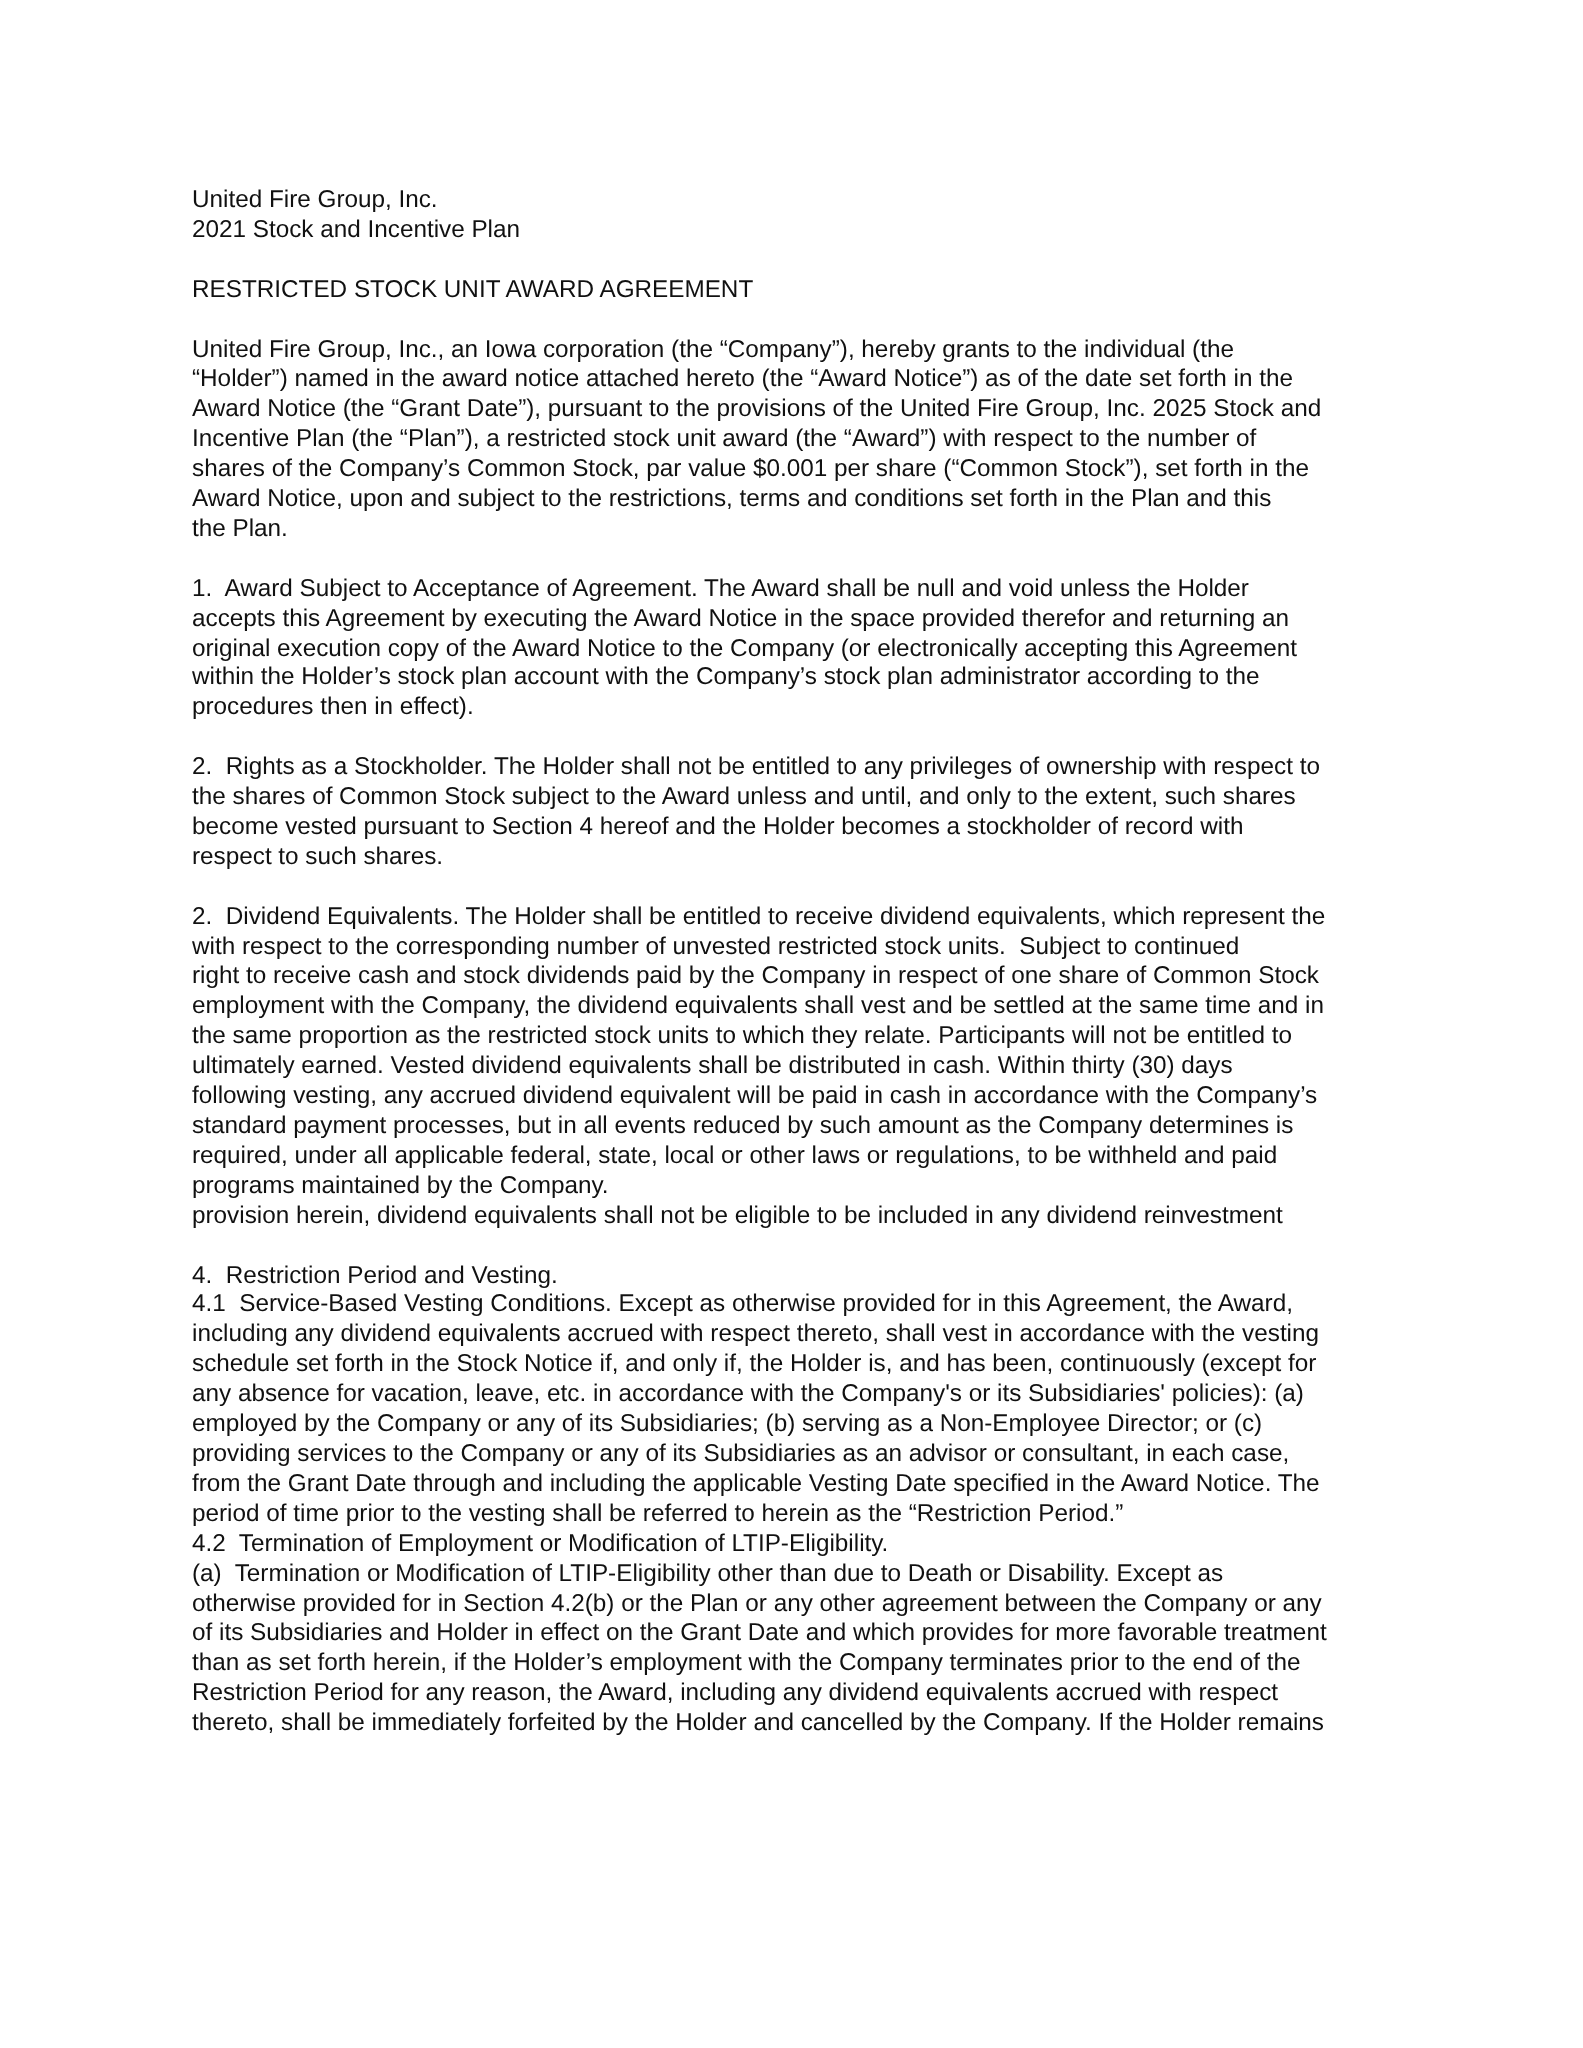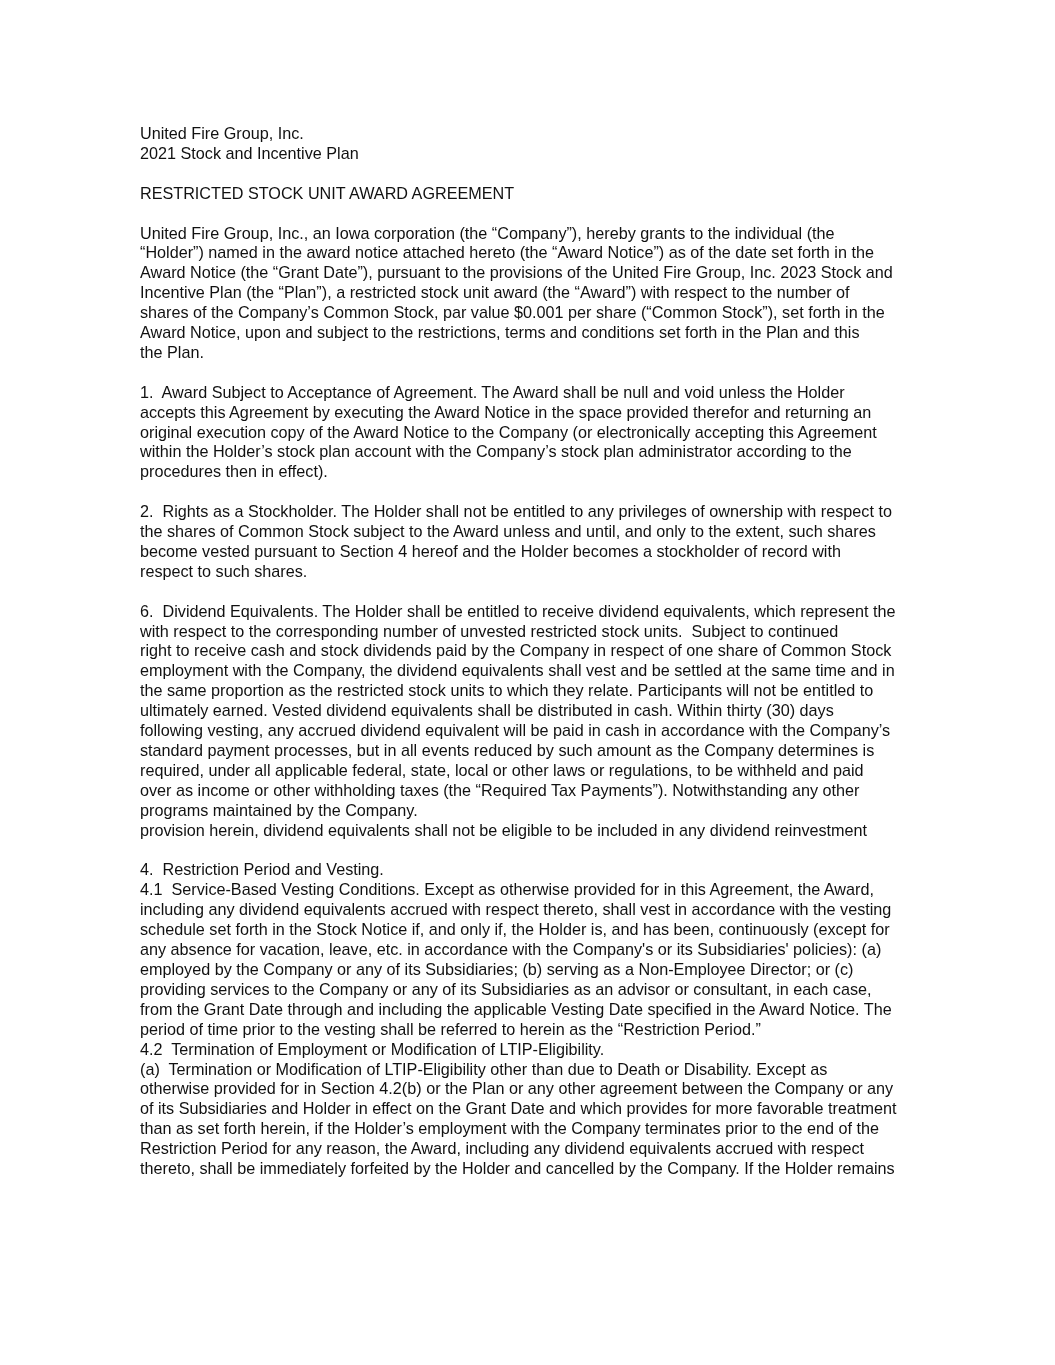--- a/index.html
+++ b/index.html
@@ -1,18 +1,18 @@
 <!DOCTYPE html>
 <html><head>
 <meta charset="utf-8">
 <style>
   html, body { margin: 0; padding: 0; background: #ffffff; }
   body { width: 1055px; height: 1365px; position: relative; overflow: hidden; }
   .page {
-    position: absolute; left: 140px; top: 124px; width: 820px;
+    position: absolute; left: 128px; top: 124px; width: 820px;
     font-family: "Liberation Sans", sans-serif;
     font-size: 16.2px; line-height: 19.9px; color: #111111;
   }
   .line { display: block; white-space: pre; }
   .block { margin: 0 0 19.9px 0; }
   .block.tight { margin-bottom: 0; }
 </style>
 </head>
 <body>
 
@@ -20,50 +20,49 @@
   <div class="block">
     <span class="line">United Fire Group, Inc.</span>
     <span class="line">2021 Stock and Incentive Plan</span>
   </div>
   <div class="block">
     <span class="line">RESTRICTED STOCK UNIT AWARD AGREEMENT</span>
   </div>
   <div class="block">
       <span class="line">United Fire Group, Inc., an Iowa corporation (the “Company”), hereby grants to the individual (the</span>
       <span class="line">“Holder”) named in the award notice attached hereto (the “Award Notice”) as of the date set forth in the</span>
-      <span class="line">Award Notice (the “Grant Date”), pursuant to the provisions of the United Fire Group, Inc. 2023 Stock and</span>
+      <span class="line">Award Notice (the “Grant Date”), pursuant to the provisions of the United Fire Group, Inc. 2025 Stock and</span>
       <span class="line">Incentive Plan (the “Plan”), a restricted stock unit award (the “Award”) with respect to the number of</span>
       <span class="line">shares of the Company’s Common Stock, par value $0.001 per share (“Common Stock”), set forth in the</span>
       <span class="line">Award Notice, upon and subject to the restrictions, terms and conditions set forth in the Plan and this</span>
       <span class="line">the Plan.</span>
     </div>
   <div class="block">
       <span class="line">1.  Award Subject to Acceptance of Agreement. The Award shall be null and void unless the Holder</span>
       <span class="line">accepts this Agreement by executing the Award Notice in the space provided therefor and returning an</span>
       <span class="line">original execution copy of the Award Notice to the Company (or electronically accepting this Agreement</span>
       <span class="line">within the Holder’s stock plan account with the Company’s stock plan administrator according to the</span>
       <span class="line">procedures then in effect).</span>
     </div>
   <div class="block">
       <span class="line">2.  Rights as a Stockholder. The Holder shall not be entitled to any privileges of ownership with respect to</span>
       <span class="line">the shares of Common Stock subject to the Award unless and until, and only to the extent, such shares</span>
       <span class="line">become vested pursuant to Section 4 hereof and the Holder becomes a stockholder of record with</span>
       <span class="line">respect to such shares.</span>
     </div>
   <div class="block">
-      <span class="line">6.  Dividend Equivalents. The Holder shall be entitled to receive dividend equivalents, which represent the</span>
+      <span class="line">2.  Dividend Equivalents. The Holder shall be entitled to receive dividend equivalents, which represent the</span>
       <span class="line">with respect to the corresponding number of unvested restricted stock units.  Subject to continued</span>
       <span class="line">right to receive cash and stock dividends paid by the Company in respect of one share of Common Stock</span>
       <span class="line">employment with the Company, the dividend equivalents shall vest and be settled at the same time and in</span>
       <span class="line">the same proportion as the restricted stock units to which they relate. Participants will not be entitled to</span>
       <span class="line">ultimately earned. Vested dividend equivalents shall be distributed in cash. Within thirty (30) days</span>
       <span class="line">following vesting, any accrued dividend equivalent will be paid in cash in accordance with the Company’s</span>
       <span class="line">standard payment processes, but in all events reduced by such amount as the Company determines is</span>
       <span class="line">required, under all applicable federal, state, local or other laws or regulations, to be withheld and paid</span>
-      <span class="line">over as income or other withholding taxes (the “Required Tax Payments”). Notwithstanding any other</span>
       <span class="line">programs maintained by the Company.</span>
       <span class="line">provision herein, dividend equivalents shall not be eligible to be included in any dividend reinvestment</span>
     </div>
   <div class="block tight">
       <span class="line">4.  Restriction Period and Vesting.</span>
       <span class="line">4.1  Service-Based Vesting Conditions. Except as otherwise provided for in this Agreement, the Award,</span>
       <span class="line">including any dividend equivalents accrued with respect thereto, shall vest in accordance with the vesting</span>
       <span class="line">schedule set forth in the Stock Notice if, and only if, the Holder is, and has been, continuously (except for</span>
       <span class="line">any absence for vacation, leave, etc. in accordance with the Company's or its Subsidiaries' policies): (a)</span>
       <span class="line">employed by the Company or any of its Subsidiaries; (b) serving as a Non-Employee Director; or (c)</span>

